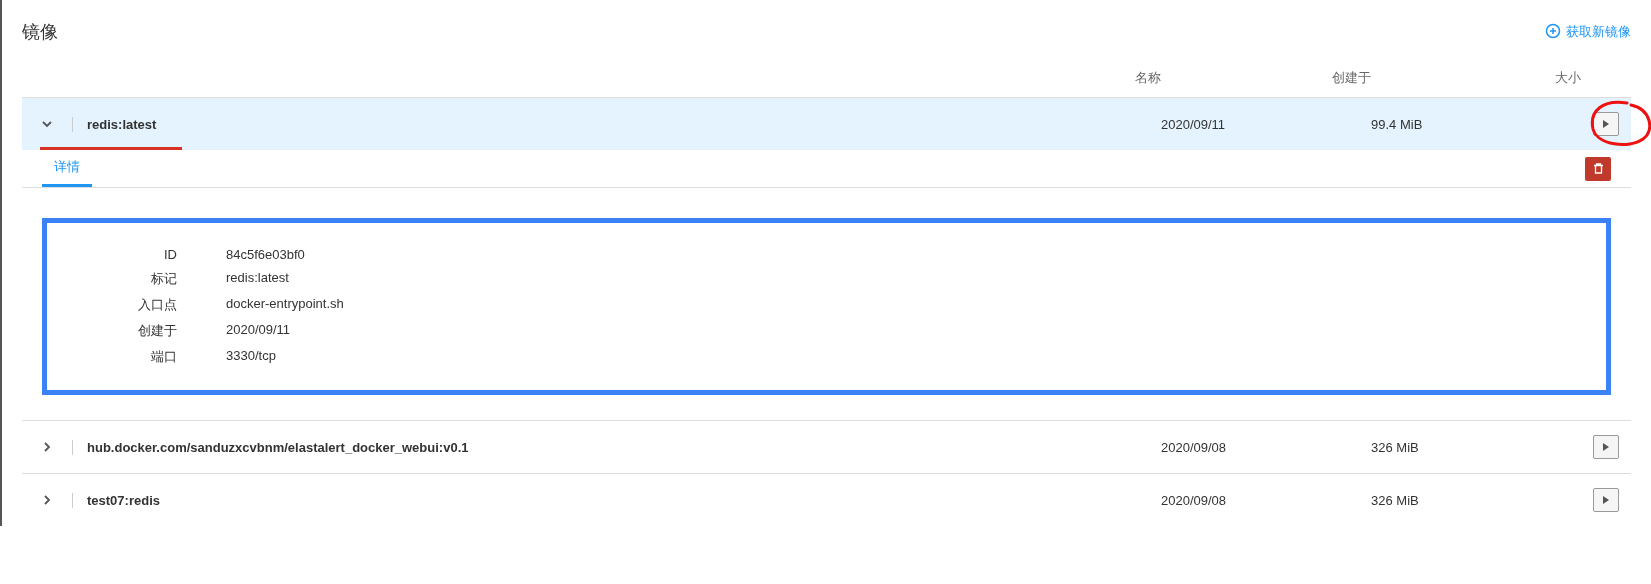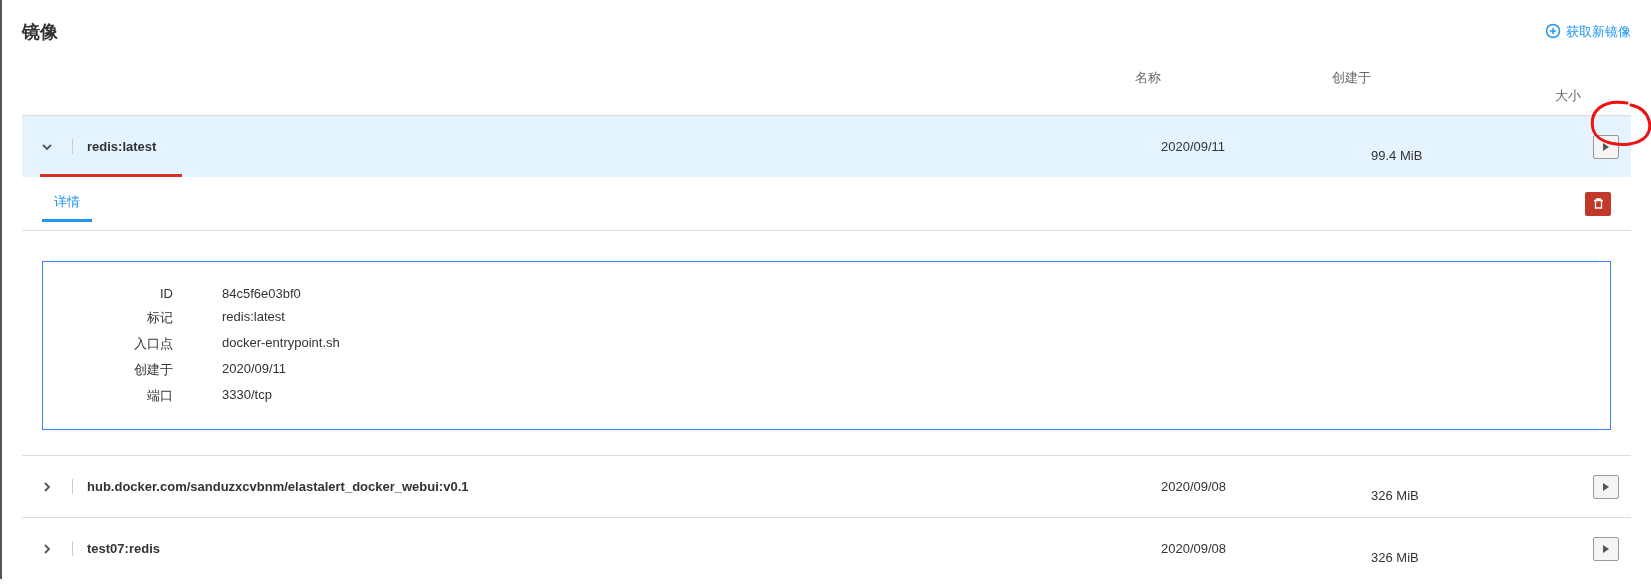--- a/index.html
+++ b/index.html
@@ -18,21 +18,21 @@
       padding: 0 20px;
     }
     .header {
       display: flex;
       justify-content: space-between;
       align-items: center;
       padding: 20px 0 15px 0;
     }
     .header h1 {
       font-size: 18px;
-      font-weight: 700;
+      font-weight: 400;
       color: #333;
     }
     .new-image-btn {
       color: #2196F3;
       font-size: 13px;
       display: flex;
       align-items: flex-start;
       gap: 5px;
       cursor: pointer;
       text-decoration: none;
@@ -67,21 +67,20 @@
     }
     .col-name-header {
       flex: 1;
       padding-left: 14px;
     }
     .col-created {
       width: 210px;
     }
     .col-size {
       width: 210px;
-      margin-top: 18px;
     }
     .col-action {
       width: 50px;
       display: flex;
       align-items: center;
       justify-content: center;
     }
     .table-row {
       display: flex;
       align-items: center;
@@ -113,21 +112,21 @@
       border-radius: 2px;
     }
     .expanded-details {
       background: #fff;
       padding: 0;
     }
     .tab-bar {
       display: flex;
       align-items: center;
       border-bottom: 1px solid #ddd;
-      padding: 8px 20px;
+      padding: 0 20px;
       position: relative;
     }
     .tab {
       padding: 8px 12px;
       color: #2196F3;
       border-bottom: 3px solid #2196F3;
       font-size: 13px;
       cursor: pointer;
     }
     .delete-btn {
@@ -137,21 +136,21 @@
       background: #c0392b;
       display: flex;
       align-items: center;
       justify-content: center;
       cursor: pointer;
       border-radius: 2px;
     }
     .detail-panel {
       margin: 30px 20px 25px 20px;
       padding: 20px 20px 20px 0;
-      border: 1px solid #3b82f6;
+      border: 5px solid #3b82f6;
     }
     .detail-row {
       display: flex;
       padding: 4px 0;
       font-size: 13px;
     }
     .detail-label {
       width: 140px;
       text-align: right;
       color: #333;

